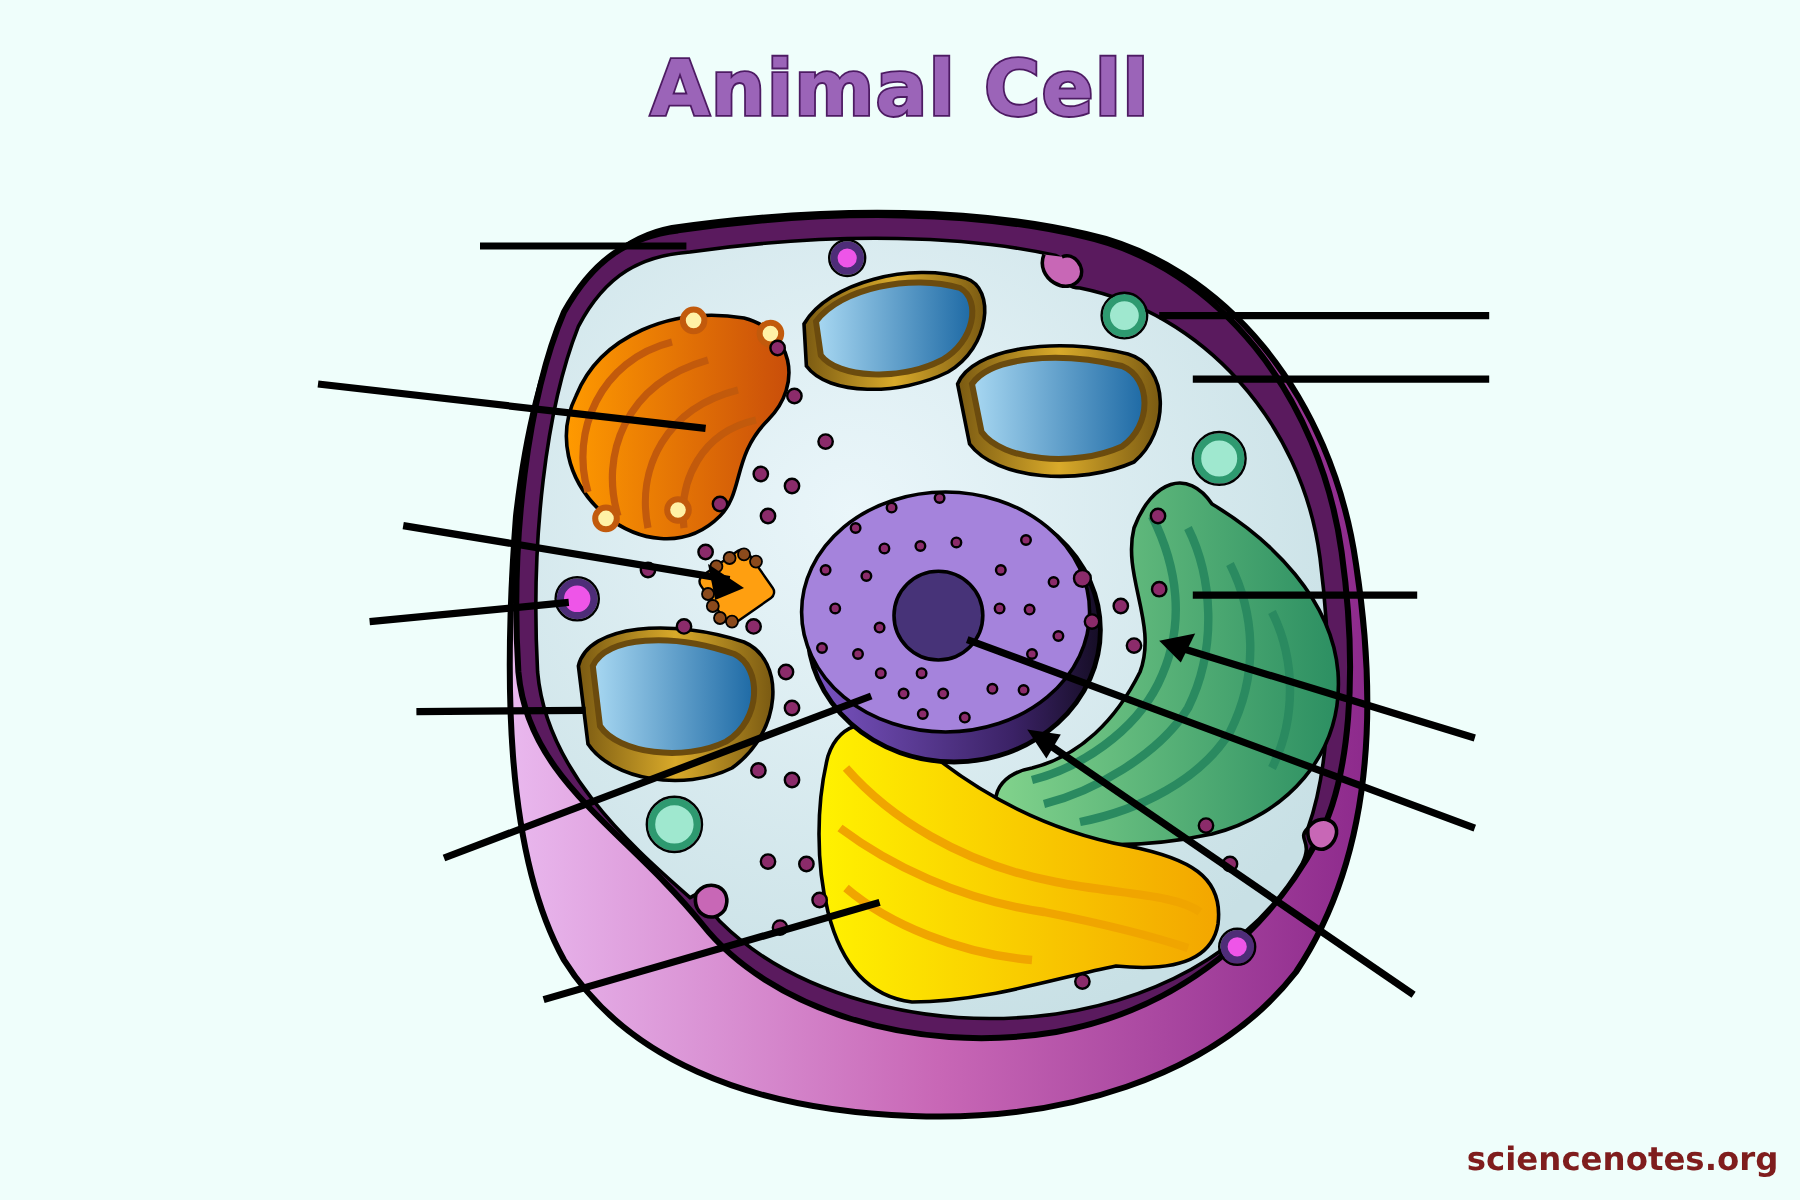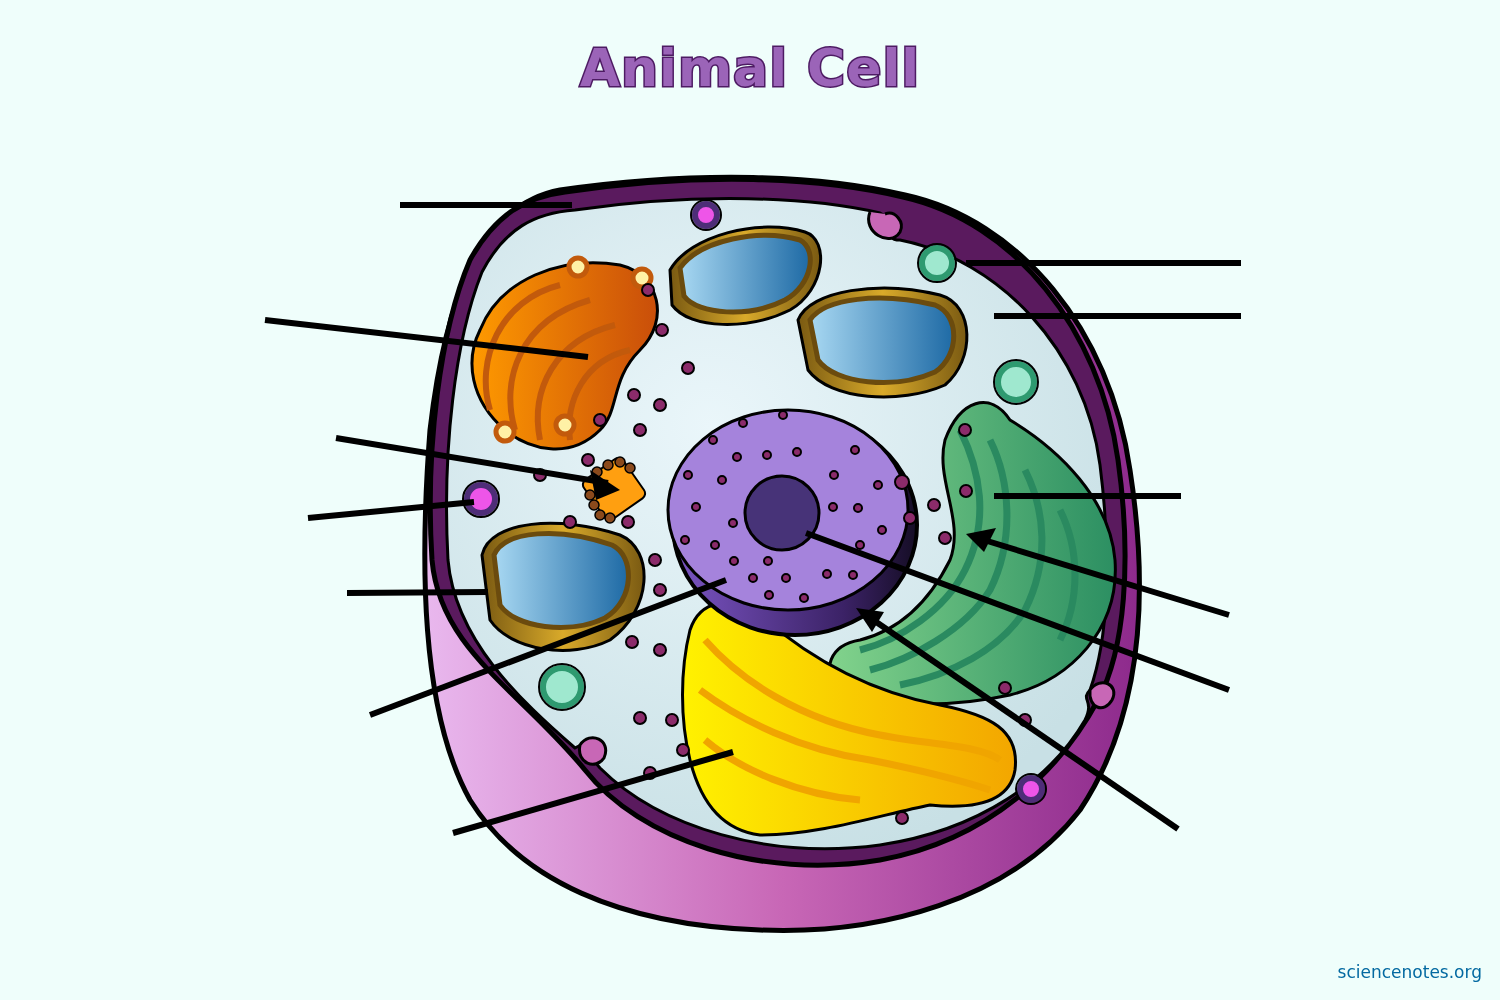--- a/index.html
+++ b/index.html
@@ -1,24 +1,24 @@
 <!DOCTYPE html>
 <html><head>
 <meta charset="utf-8">
 <style>
   html, body { margin:0; padding:0; }
   body { width:1500px; height:1000px; background:#effefb; position:relative; overflow:hidden; font-family:"DejaVu Sans", sans-serif; }
   .title {
     position:absolute; left:0; top:38px; width:1500px; text-align:center;
-    font-family:"DejaVu Sans", sans-serif; font-weight:bold; font-size:52px; letter-spacing:1px;
+    font-family:"DejaVu Sans", sans-serif; font-weight:bold; font-size:64px; letter-spacing:1px;
     color:#9b64b8; -webkit-text-stroke:3px #4d1b63; paint-order:stroke fill;
   }
   .watermark {
     position:absolute; right:18px; bottom:18px;
-    font-family:"DejaVu Sans", sans-serif; font-size:17px; color:#0369a1;
+    font-family:"DejaVu Sans", sans-serif; font-size:27px; color:#7f1d1d;font-weight:bold;
   }
   svg.diagram { position:absolute; left:0; top:0; }
 </style>
 </head>
 <body>
 
 <div class="title">Animal Cell</div>
 
 <svg class="diagram" width="1500" height="1000" viewBox="0 0 1500 1000">
   <defs>

